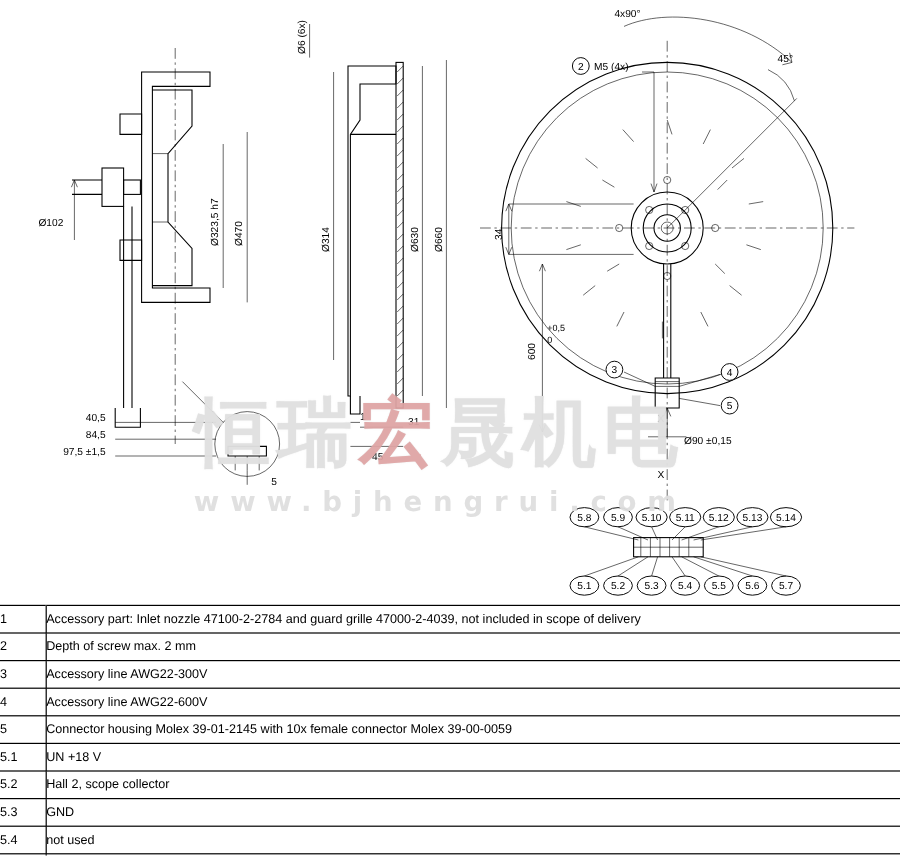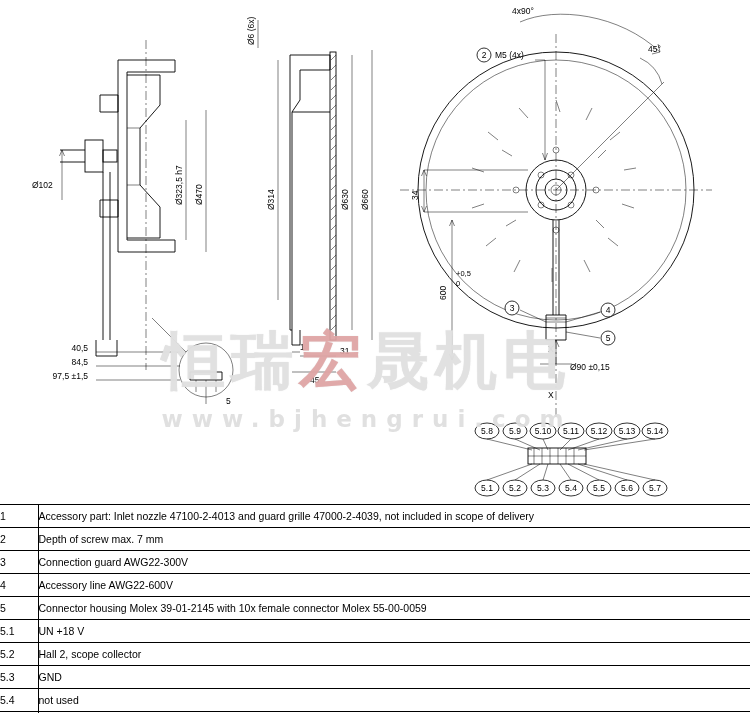--- a/index.html
+++ b/index.html
@@ -351,37 +351,37 @@
   <div class="wm-cn">
     <span>恒瑞</span><span class="red">宏</span><span>晟机电</span>
   </div>
   <div class="wm-url">www.bjhengrui.com</div>
 </div>
 
 <table class="legend">
   <tbody>
     <tr>
       <td class="idx">1</td>
-      <td class="desc">Accessory part: Inlet nozzle 47100-2-4013 and guard grille 47000-2-4039, not included in scope of delivery</td>
+      <td class="desc">Accessory part: Inlet nozzle 47100-2-2784 and guard grille 47000-2-4039, not included in scope of delivery</td>
     </tr>
     <tr>
       <td class="idx">2</td>
-      <td class="desc">Depth of screw max. 7 mm</td>
+      <td class="desc">Depth of screw max. 2 mm</td>
     </tr>
     <tr>
       <td class="idx">3</td>
-      <td class="desc">Connection guard AWG22-300V</td>
+      <td class="desc">Accessory line AWG22-300V</td>
     </tr>
     <tr>
       <td class="idx">4</td>
       <td class="desc">Accessory line AWG22-600V</td>
     </tr>
     <tr>
       <td class="idx">5</td>
-      <td class="desc">Connector housing Molex 39-01-2145 with 10x female connector Molex 55-00-0059</td>
+      <td class="desc">Connector housing Molex 39-01-2145 with 10x female connector Molex 39-00-0059</td>
     </tr>
     <tr>
       <td class="idx">5.1</td>
       <td class="desc">UN +18 V</td>
     </tr>
     <tr>
       <td class="idx">5.2</td>
       <td class="desc">Hall 2, scope collector</td>
     </tr>
     <tr>

